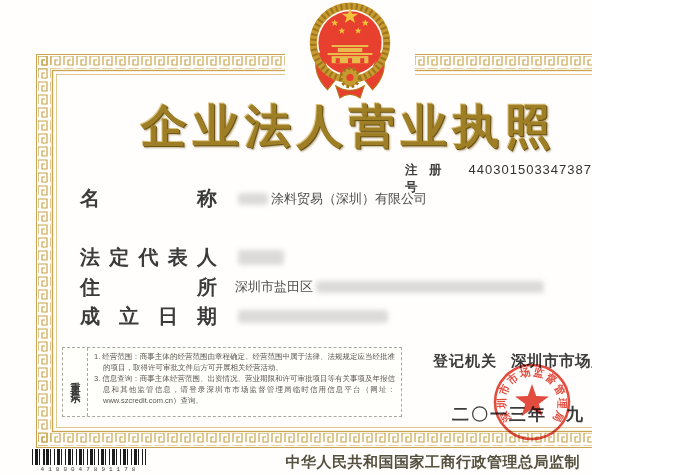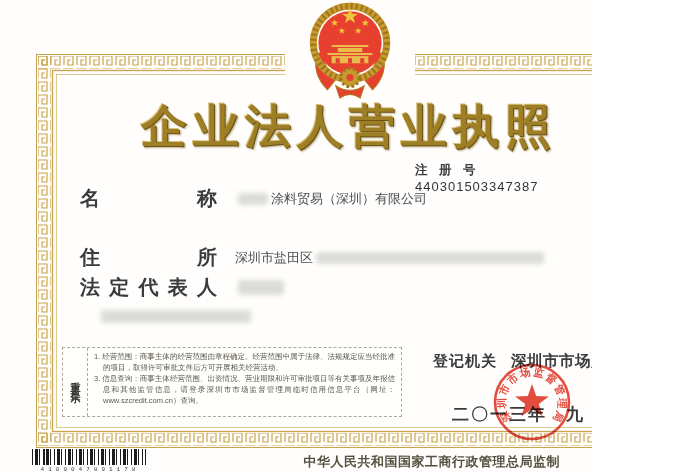--- a/index.html
+++ b/index.html
@@ -20,21 +20,21 @@
   
   .license-title{
     position:absolute;left:36px;top:96px;width:626px;
     text-align:center;font-size:46px;font-weight:bold;
     letter-spacing:6px;color:#9f7f26;
     text-shadow:1px 1px 0 #6e5415,2px 2px 2px rgba(110,84,21,.45),-1px -1px 0 #dcc383;
     font-family:"Liberation Serif","DejaVu Serif",serif;
     z-index:2;white-space:nowrap;
   }
   
-  .reg-row{position:absolute;left:405px;top:162px;display:flex;align-items:baseline;z-index:2;flex-direction:column;}
+  .reg-row{position:absolute;left:405px;top:162px;display:flex;align-items:baseline;z-index:2;}
   .reg-label{font-size:12.5px;font-weight:bold;color:#3c3c3c;letter-spacing:4px;}
   .reg-number{font-size:13px;color:#333;margin-left:10px;letter-spacing:1px;font-family:"Liberation Sans","DejaVu Sans",sans-serif;}
   
   .fields{position:absolute;left:80px;top:184px;width:570px;z-index:2;}
   .field-row{display:flex;align-items:center;height:29.5px;}
   .field-label{
     width:137px;font-size:20px;font-weight:bold;color:#3b3b3b;
     text-align:justify;text-align-last:justify;
     font-family:"Liberation Sans","DejaVu Sans",sans-serif;
     flex:0 0 auto;
@@ -78,21 +78,21 @@
       #1c1c1c 0 1.5px,#fff 1.5px 3px,
       #1c1c1c 3px 6px,#fff 6px 7px,
       #1c1c1c 7px 8px,#fff 8px 11px);
   }
   .barcode-digits{
     position:absolute;left:34px;top:466px;width:112px;
     font-size:6px;letter-spacing:4px;color:#444;text-align:center;
     font-family:"Liberation Mono","DejaVu Sans Mono",monospace;
   }
   .issuer-note{
-    position:absolute;right:32px;top:453px;font-size:13px;color:#55503f;
+    position:absolute;right:12px;top:453px;font-size:15px;color:#55503f;
     letter-spacing:0.5px;font-weight:bold;
   }
 </style>
 </head>
 <body>
 
 <div class="page">
 
   <svg class="frame-svg" width="626" height="394">
     <defs>
@@ -153,33 +153,34 @@
     <div class="field-row">
       <span class="field-label">名称</span>
       <span class="field-value">
         <span class="censor c-name"></span>
         <span>涂料贸易（深圳）有限公司</span>
       </span>
     </div>
     <div class="field-row">
     </div>
     <div class="field-row">
+      <span class="field-label">法定代表人</span>
+      <span class="field-value">
+        <span class="censor c-rep"></span>
+      </span>
+    </div>
+    <div class="field-row">
       <span class="field-label">住所</span>
       <span class="field-value">
         <span>深圳市盐田区</span>
         <span class="censor c-addr"></span>
       </span>
     </div>
     <div class="field-row">
-      <span class="field-label">法定代表人</span>
-      <span class="field-value">
-        <span class="censor c-rep"></span>
-      </span>
-    </div>
-    <div class="field-row">
+      <span class="field-label">成立日期</span>
       <span class="field-value">
         <span class="censor c-date"></span>
       </span>
     </div>
   </div>
 
   <div class="notice-box">
     <div class="notice-side">
       <span class="notice-side-label">重要提示</span>
     </div>

